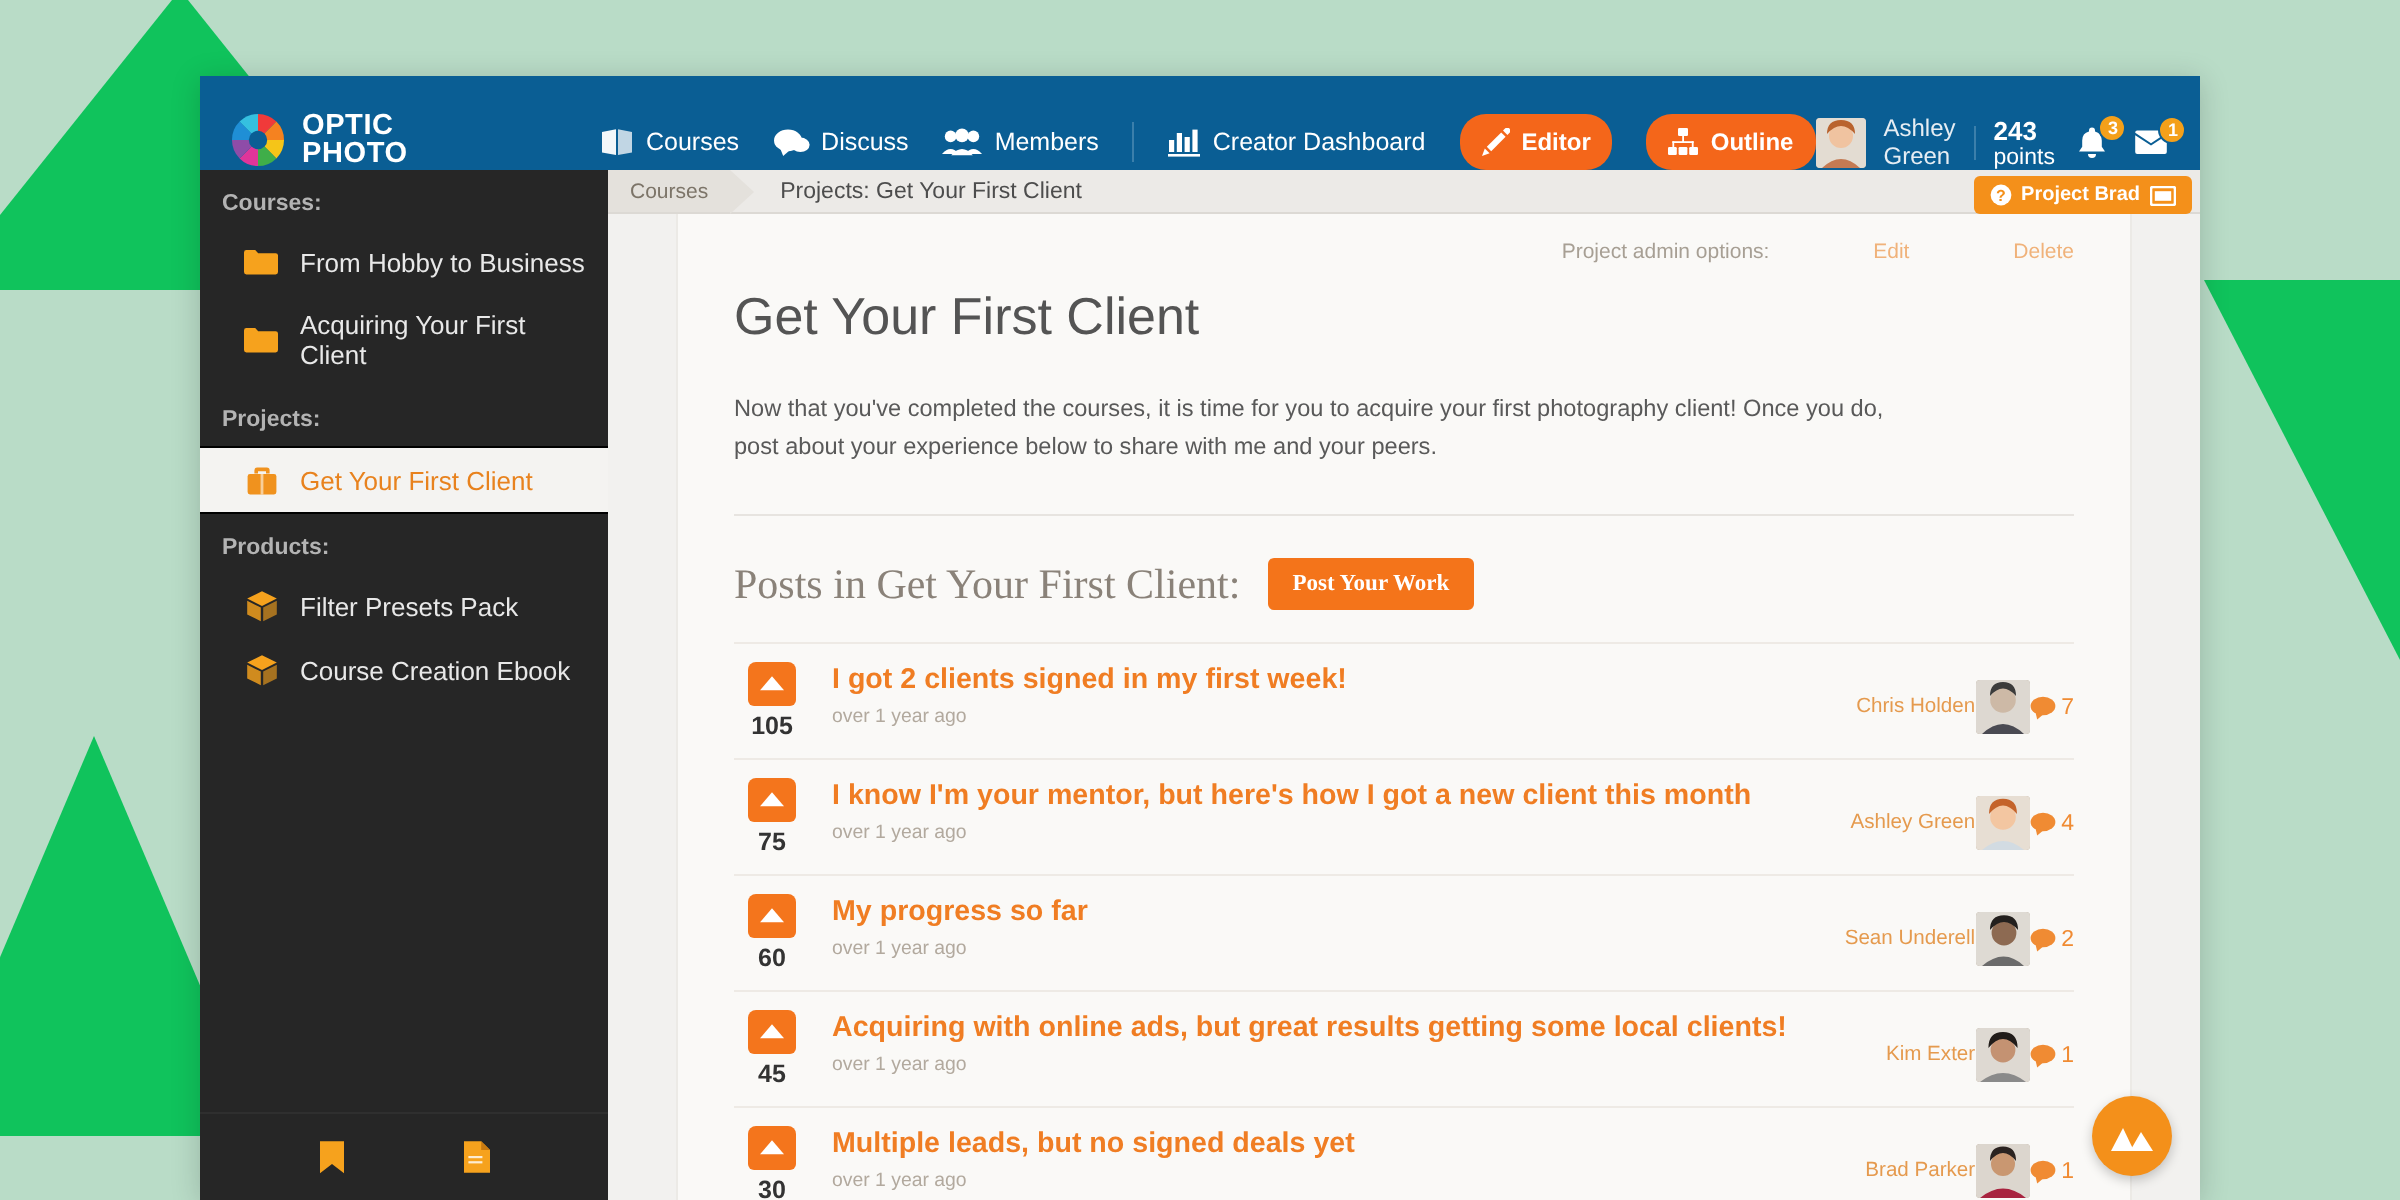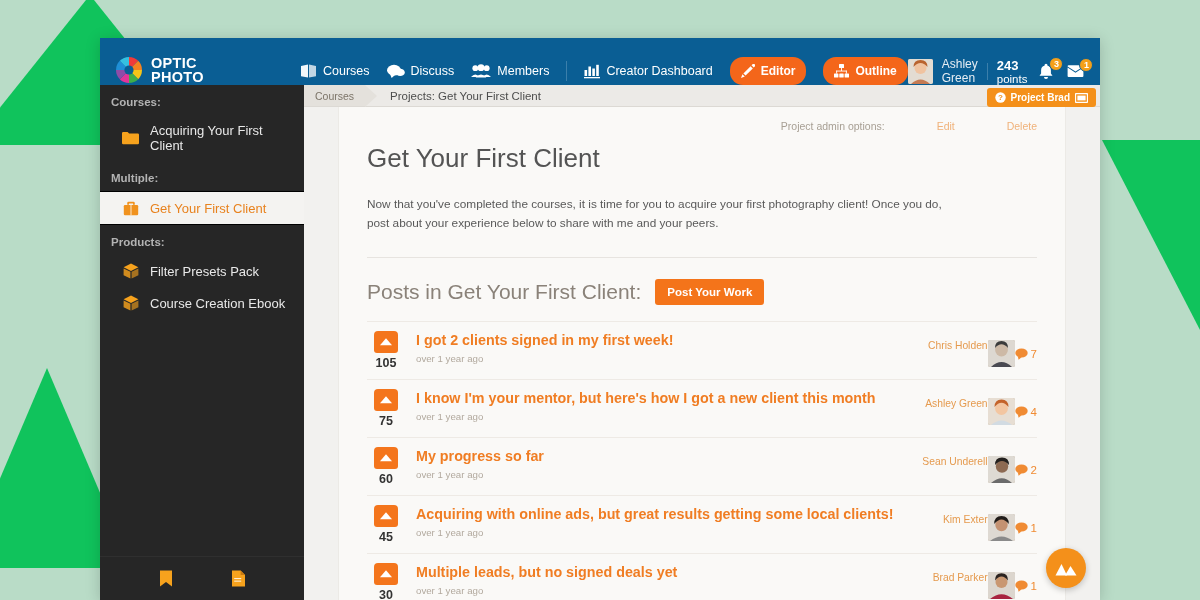--- a/index.html
+++ b/index.html
@@ -143,21 +143,21 @@
     width: 726px; background: #faf9f7; min-height: 100%;
     padding: 10px 28px 0 28px; position: relative;
     box-shadow: 0 0 0 1px #eceae6;
   }
   .admin-opts { text-align: right; font-size: 10.5px; color: #a79f94; padding-top: 3px; }
   .admin-opts a { color: #f0b27a; text-decoration: none; margin-left: 5px; cursor: pointer; padding-left: 44px; }
   .page-title { font-size: 26px; color: #545454; font-weight: normal; margin: 11px 0 21px 0; }
   .page-desc { font-size: 11.8px; color: #595959; line-height: 19px; max-width: 600px; }
   .rule { height: 1px; background: #e7e4e0; margin: 24px 0 0 0; }
 
-  .posts-head { display: flex; align-items: center; gap: 14px; margin: 21px 0 16px 0; }
+  .posts-head { display: flex; align-items: center; gap: 14px; margin: 21px 0 16px 0; font-family: Liberation Serif, serif; }
   .posts-head h2 { font-size: 21px; color: #8a8279; font-weight: normal; }
   .post-btn {
     background: #f4741a; color: #fff; font-size: 11.5px; font-weight: bold;
     border-radius: 3px; padding: 7px 12px; cursor: pointer;
   }
 
   .post-row {
     display: flex; align-items: flex-start; gap: 11px;
     border-top: 1px solid #eeeae5; padding: 9px 0 9px 0; min-height: 50px;
   }
@@ -172,21 +172,21 @@
     border-left: 6px solid transparent; border-right: 6px solid transparent;
     border-bottom: 7px solid #fff;
   }
   .vote-count { font-size: 12.5px; color: #333; font-weight: bold; margin-top: 3px; }
   .post-mid { flex: 1; min-width: 0; padding-top: 1px; }
   .post-title {
     font-size: 14.3px; color: #f07d23; font-weight: bold; cursor: pointer;
     white-space: nowrap; overflow: hidden; text-overflow: ellipsis;
   }
   .post-time { font-size: 9.7px; color: #b2a99e; margin-top: 5px; }
-  .post-right { display: flex; gap: 0; padding-top: 9px; }
+  .post-right { display: flex; align-items: center; gap: 0; padding-top: 9px; }
   .author { font-size: 10.3px; color: #e59a4e; white-space: nowrap; }
   .avatar-post { width: 27px; height: 27px; border-radius: 2px; overflow: hidden; background: #b9a896; flex: 0 0 27px; }
   .comments { display: flex; align-items: center; gap: 3px; color: #f08b33; font-size: 11.5px; }
 
   .fab {
     position: absolute; right: 14px; bottom: 12px;
     width: 40px; height: 40px; border-radius: 50%;
     background: #f4901a; display: flex; align-items: center; justify-content: center;
     box-shadow: 0 2px 6px rgba(0,0,0,.22); cursor: pointer;
   }
@@ -344,24 +344,32 @@
 
     <div class="sidebar">
 
       <div class="side-head">Courses:</div>
       <div class="side-item">
         <span class="side-icon">
           <svg width="17" height="14" viewBox="0 0 17 14" fill="#f6a21d">
             <path d="M0 2.2 a1.2,1.2 0 0,1 1.2,-1.2 h4.4 l1.5,1.6 h8.7 a1.2,1.2 0 0,1 1.2,1.2 v8.2 a1.2,1.2 0 0,1 -1.2,1.2 H1.2 A1.2,1.2 0 0,1 0,12 z"></path>
           </svg>
         </span>
+        <span>From Hobby to Business</span>
+      </div>
+      <div class="side-item">
+        <span class="side-icon">
+          <svg width="17" height="14" viewBox="0 0 17 14" fill="#f6a21d">
+            <path d="M0 2.2 a1.2,1.2 0 0,1 1.2,-1.2 h4.4 l1.5,1.6 h8.7 a1.2,1.2 0 0,1 1.2,1.2 v8.2 a1.2,1.2 0 0,1 -1.2,1.2 H1.2 A1.2,1.2 0 0,1 0,12 z"></path>
+          </svg>
+        </span>
         <span>Acquiring Your First Client</span>
       </div>
 
-      <div class="side-head">Multiple:</div>
+      <div class="side-head">Projects:</div>
       <div class="side-item active">
         <span class="side-icon">
           <svg width="16" height="15" viewBox="0 0 16 15" fill="#f0921e">
             <path d="M5.6 0.8 h4.8 a1.4,1.4 0 0,1 1.4,1.4 v1.6 h-1.8 v-1.2 h-4 v1.2 h-1.8 v-1.6 a1.4,1.4 0 0,1 1.4,-1.4 z"></path>
             <rect x="0.8" y="4" width="14.4" height="10.2" rx="1.2"></rect>
             <rect x="7.3" y="4" width="1.4" height="10.2" fill="#fff" opacity=".55"></rect>
           </svg>
         </span>
         <span>Get Your First Client</span>
       </div>

